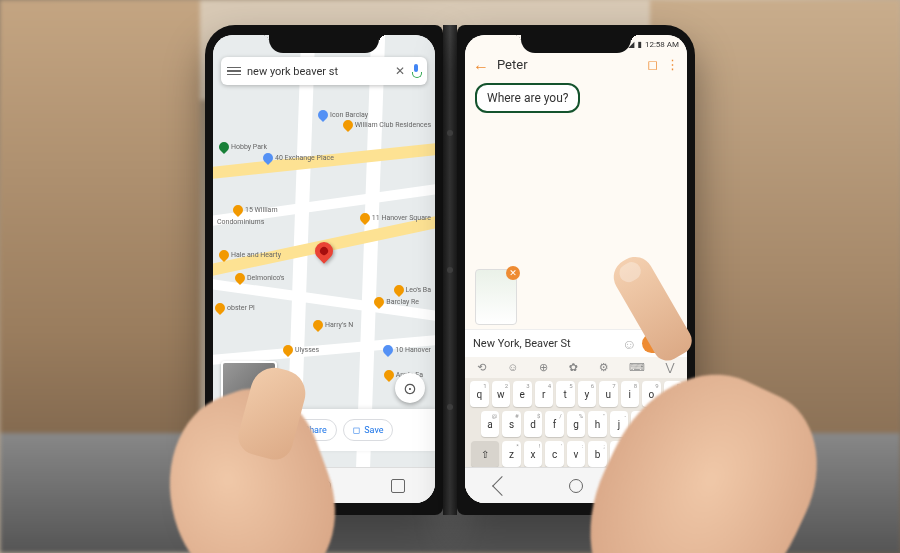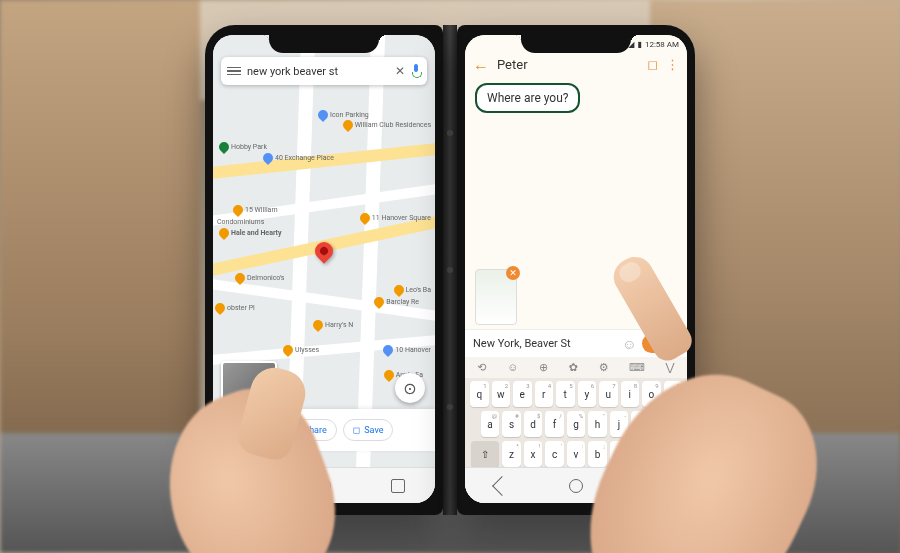--- a/index.html
+++ b/index.html
@@ -124,27 +124,27 @@
       <div class="map-canvas">
         <div class="road-v" style="left:80px;"></div>
         <div class="road-v" style="left:150px;"></div>
         <div class="road-h" style="top:120px; transform:rotate(-6deg);"></div>
         <div class="road-h" style="top:205px; transform:rotate(-12deg);"></div>
         <div class="road-h white" style="top:165px; transform:rotate(-8deg);"></div>
         <div class="road-h white" style="top:260px; transform:rotate(8deg);"></div>
         <div class="road-h white" style="top:310px; transform:rotate(-5deg);"></div>
 
         <div class="poi park" style="top:75px;left:6px;margin-top:32px;"><span class="dot"></span><span>Hobby Park</span></div>
-        <div class="poi bldg" style="top:75px;left:105px;"><span class="dot"></span><span>Icon Parking</span></div>
+        <div class="poi bldg" style="top:75px;left:105px;"><span class="dot"></span><span>Icon Barclay</span></div>
         <div class="poi food" style="top:85px;right:4px;"><span class="dot"></span><span>William Club Residences</span></div>
         <div class="poi bldg" style="top:118px;left:50px;"><span class="dot"></span><span>40 Exchange Place</span></div>
         <div class="poi food" style="top:170px;left:20px;"><span class="dot"></span><span>15 William</span></div>
         <div class="poi" style="top:183px;left:4px;"><span>Condominiums</span></div>
         <div class="poi food" style="top:178px;right:4px;"><span class="dot"></span><span>11 Hanover Square</span></div>
-        <div class="poi food" style="top:193px;left:6px;font-weight:bold;"><span class="dot"></span><span>Hale and Hearty</span></div>
+        <div class="poi food" style="top:215px;left:6px;"><span class="dot"></span><span>Hale and Hearty</span></div>
         <div class="poi food" style="top:238px;left:22px;"><span class="dot"></span><span>Delmonico's</span></div>
         <div class="poi food" style="top:262px;right:16px;"><span class="dot"></span><span>Barclay Re</span></div>
         <div class="poi food" style="top:268px;left:2px;"><span class="dot"></span><span>obster Pl</span></div>
         <div class="poi food" style="top:285px;left:100px;"><span class="dot"></span><span>Harry's N</span></div>
         <div class="poi food" style="top:310px;left:70px;"><span class="dot"></span><span>Ulysses</span></div>
         <div class="poi bldg" style="top:310px;right:4px;"><span class="dot"></span><span>10 Hanover</span></div>
         <div class="poi food" style="top:335px;left:38px;"><span class="dot"></span><span>Underdog</span></div>
         <div class="poi food" style="top:335px;right:12px;"><span class="dot"></span><span>Apple Ea</span></div>
         <div class="poi food" style="top:250px;right:4px;"><span class="dot"></span><span>Leo's Ba</span></div>
 

